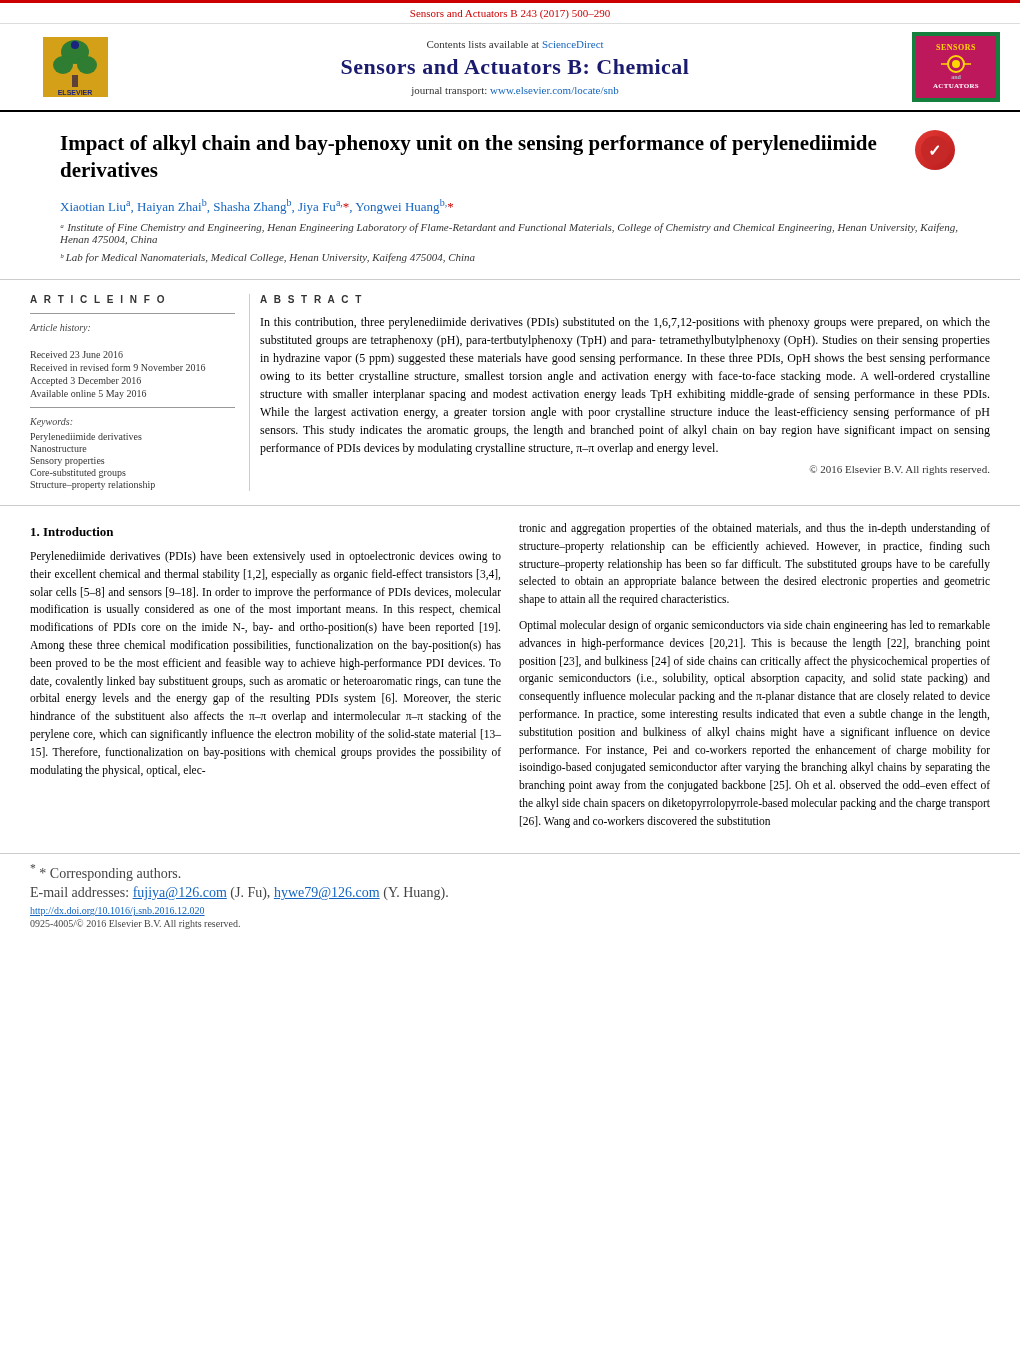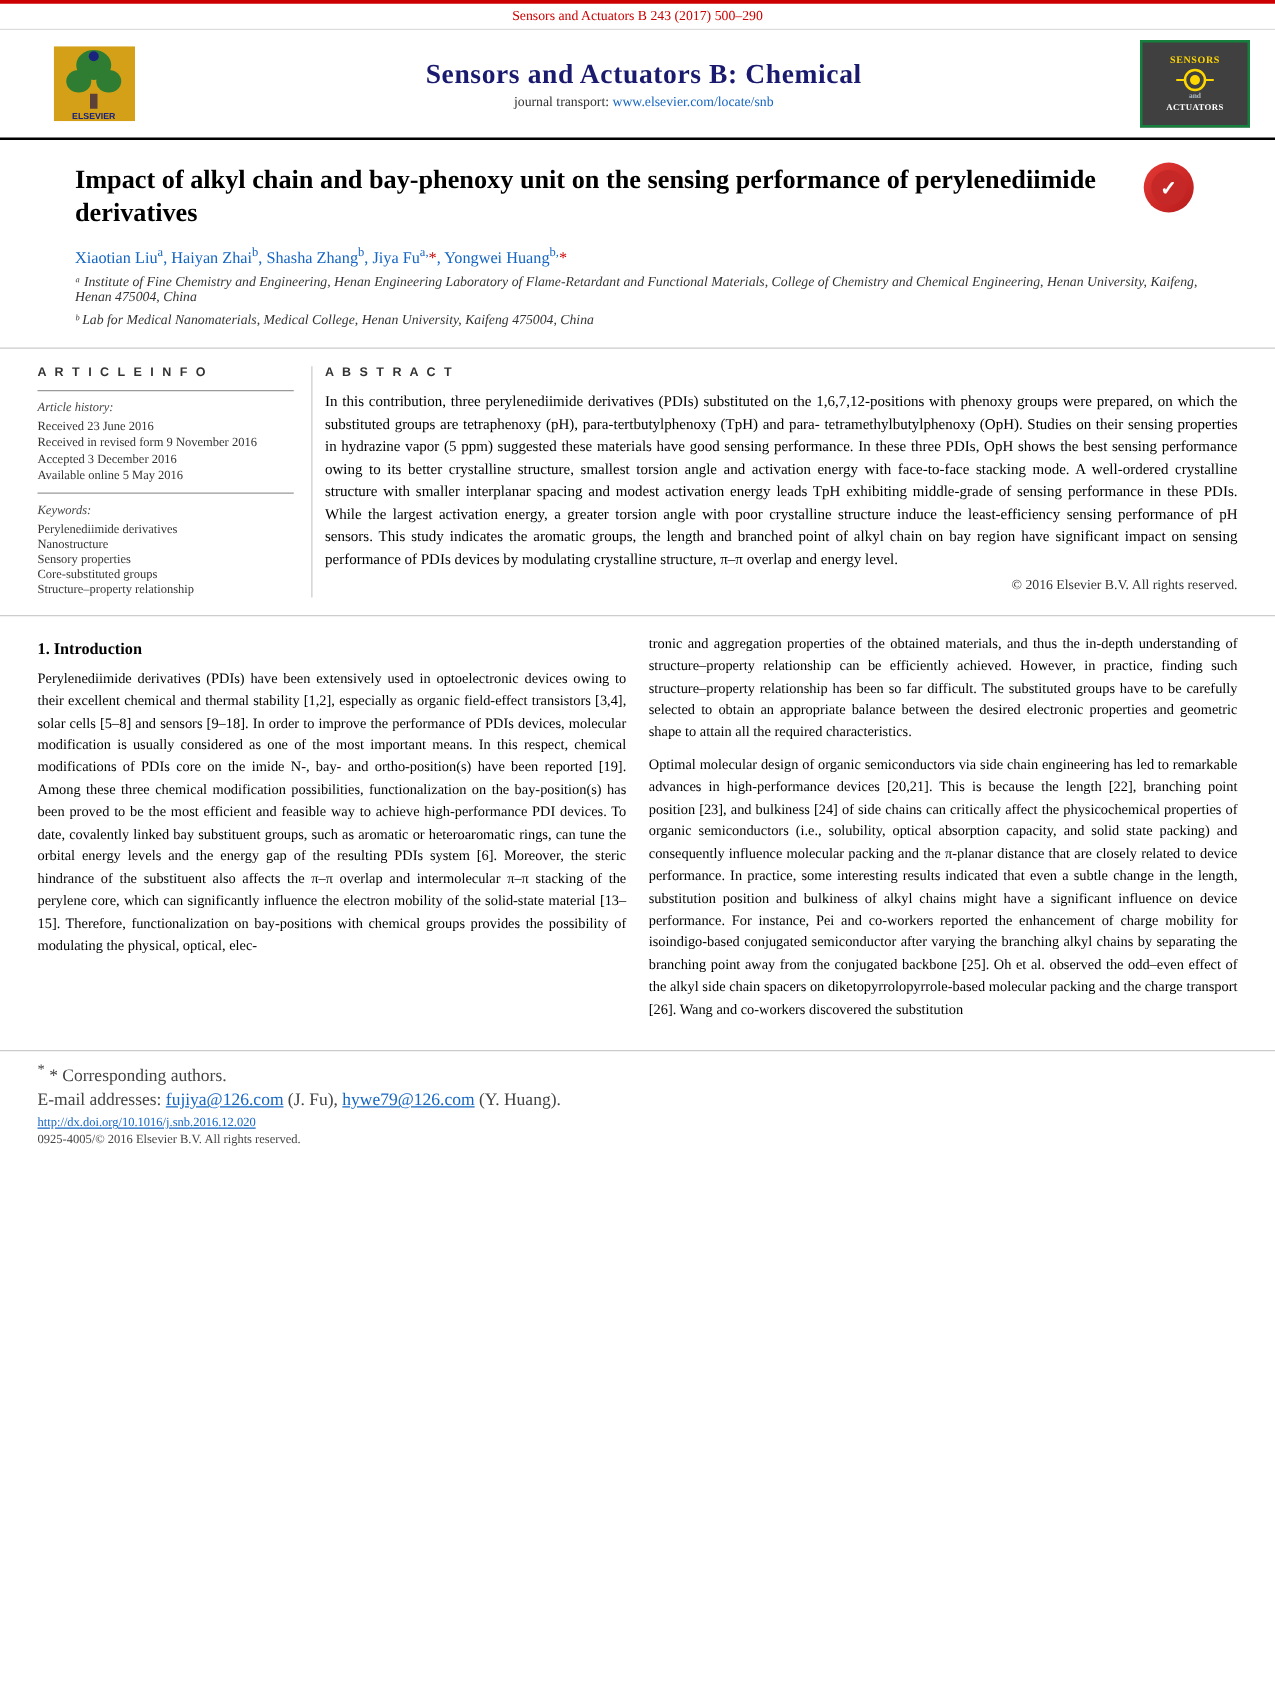--- a/index.html
+++ b/index.html
@@ -64,31 +64,31 @@
     
     .elsevier-logo {
       display: flex;
       flex-direction: column;
       align-items: center;
     }
     
     .sa-logo {
       width: 88px;
       height: 70px;
-      background: #404040;
+      background: #be185d;
       display: flex;
       flex-direction: column;
       align-items: center;
       justify-content: center;
       color: #fff;
       font-size: 7px;
       font-weight: bold;
       text-align: center;
       line-height: 1.3;
-      border: 2px solid #15803d;
+      border: 4px solid #15803d;
     }
     .sa-logo-top {
       color: #ffd700;
       font-size: 8px;
       font-weight: bold;
       letter-spacing: 0.5px;
     }
     .sa-logo-bottom {
       color: #fff;
       font-size: 7px;
@@ -169,21 +169,21 @@
     }
     .article-info-divider {
       border: none;
       border-top: 1px solid #999;
       margin: 8px 0;
     }
     .article-history-label {
       font-size: 10px;
       font-style: italic;
       color: #444;
-      margin-bottom: 4px;
+      margin-bottom: 16px;
     }
     .article-history-item {
       font-size: 10px;
       color: #333;
       margin-bottom: 2px;
     }
     .keywords-label {
       font-size: 10px;
       font-style: italic;
       color: #444;
@@ -288,20 +288,24 @@
           <ellipse cx="44" cy="28" rx="10" ry="9" fill="#2e7d32"></ellipse>
           <rect x="29" y="38" width="6" height="12" fill="#5d4037"></rect>
 
           <circle cx="32" cy="8" r="4" fill="#1a237e"></circle>
           <text x="32" y="58" text-anchor="middle" font-size="7" font-family="Arial" font-weight="bold" fill="#1a237e">ELSEVIER</text>
         </svg>
       </div>
     </div>
 
     <div class="header-center">
+      <div class="header-contents-line">
+        <span>Contents lists available at</span>
+        <a href="#">ScienceDirect</a>
+      </div>
       <div class="header-journal-title">Sensors and Actuators B: Chemical</div>
       <div class="header-homepage">
         <span>journal transport:</span>
         <a href="#">www.elsevier.com/locate/snb</a>
       </div>
     </div>
 
     <div class="header-logo-right">
       <div class="sa-logo">
         <div class="sa-logo-top">SENSORS</div>

